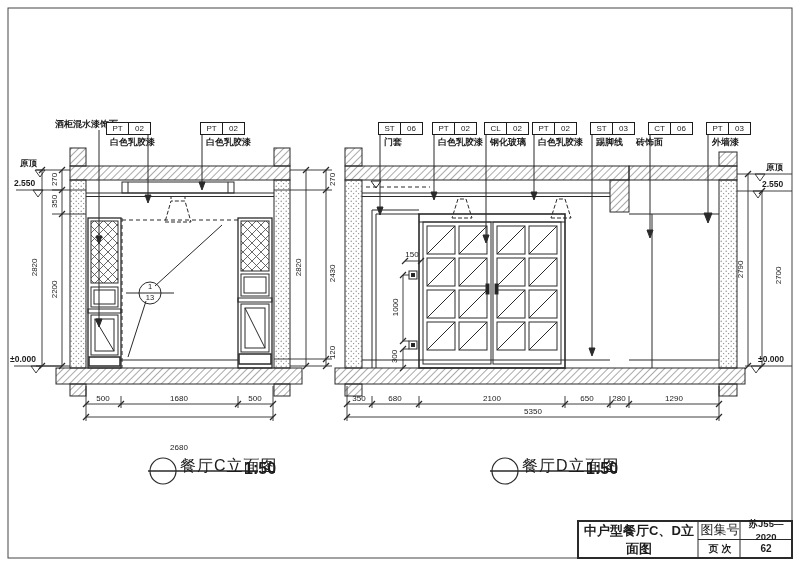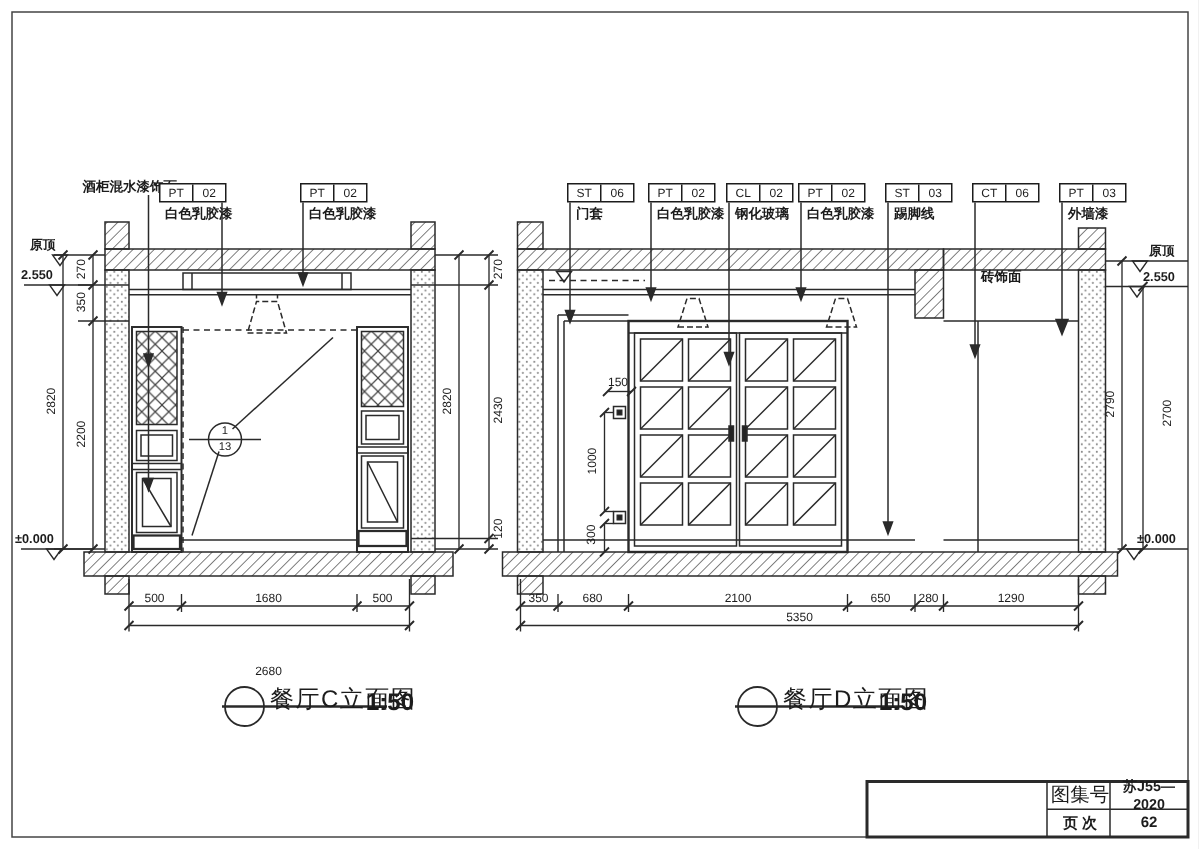--- a/index.html
+++ b/index.html
@@ -347,21 +347,21 @@
 <span class="desc" style="left:538px;top:136px;">白色乳胶漆</span>
 <div class="tagbox" style="left:590px;top:122px;">
   <span>ST</span>
       <span>03</span>
 </div>
 <span class="desc" style="left:596px;top:136px;">踢脚线</span>
 <div class="tagbox" style="left:648px;top:122px;">
   <span>CT</span>
       <span>06</span>
 </div>
-<span class="desc" style="left:654px;top:136px;margin-top:42px;">砖饰面</span>
+<span class="desc" style="left:636px;top:136px;">砖饰面</span>
 <div class="tagbox" style="left:706px;top:122px;">
   <span>PT</span>
       <span>03</span>
 </div>
 <span class="desc" style="left:712px;top:136px;">外墙漆</span>
 
 <span class="t lvl" style="left:766px;top:163px;">原顶</span>
 <span class="t lvl" style="left:762px;top:180px;">2.550</span>
 <span class="t lvl" style="left:758px;top:355px;">±0.000</span>
 <span class="t c rot" style="left:723px;top:265px;width:36px;">2790</span>
@@ -375,18 +375,19 @@
 <span class="t c" style="left:572px;top:395px;width:30px;">650</span>
 <span class="t c" style="left:604px;top:395px;width:30px;">280</span>
 <span class="t c" style="left:654px;top:395px;width:40px;">1290</span>
 <span class="t c" style="left:513px;top:408px;width:40px;">5350</span>
 
 <span class="cap" style="left:180px;top:456px;">餐厅C立面图</span>
 <span class="capscale" style="left:244px;top:460px;">1:50</span>
 <span class="cap" style="left:522px;top:456px;">餐厅D立面图</span>
 <span class="capscale" style="left:586px;top:460px;">1:50</span>
 
+<div class="tb" style="left:580px;top:521px;width:118px;height:37px;font-size:13px;font-weight:bold;">中户型餐厅C、D立面图</div>
 <div class="tb" style="left:698px;top:521px;width:44px;height:18px;font-size:13px;font-weight:normal;">图集号</div>
 <div class="tb" style="left:740px;top:521px;width:52px;height:18px;font-size:9.5px;font-weight:bold;">苏J55—2020</div>
 <div class="tb" style="left:698px;top:539px;width:44px;height:19px;font-size:10px;font-weight:bold;">页 次</div>
 <div class="tb" style="left:740px;top:539px;width:52px;height:19px;font-size:10px;font-weight:bold;">62</div>
 
 </div>
 
 </body></html>

